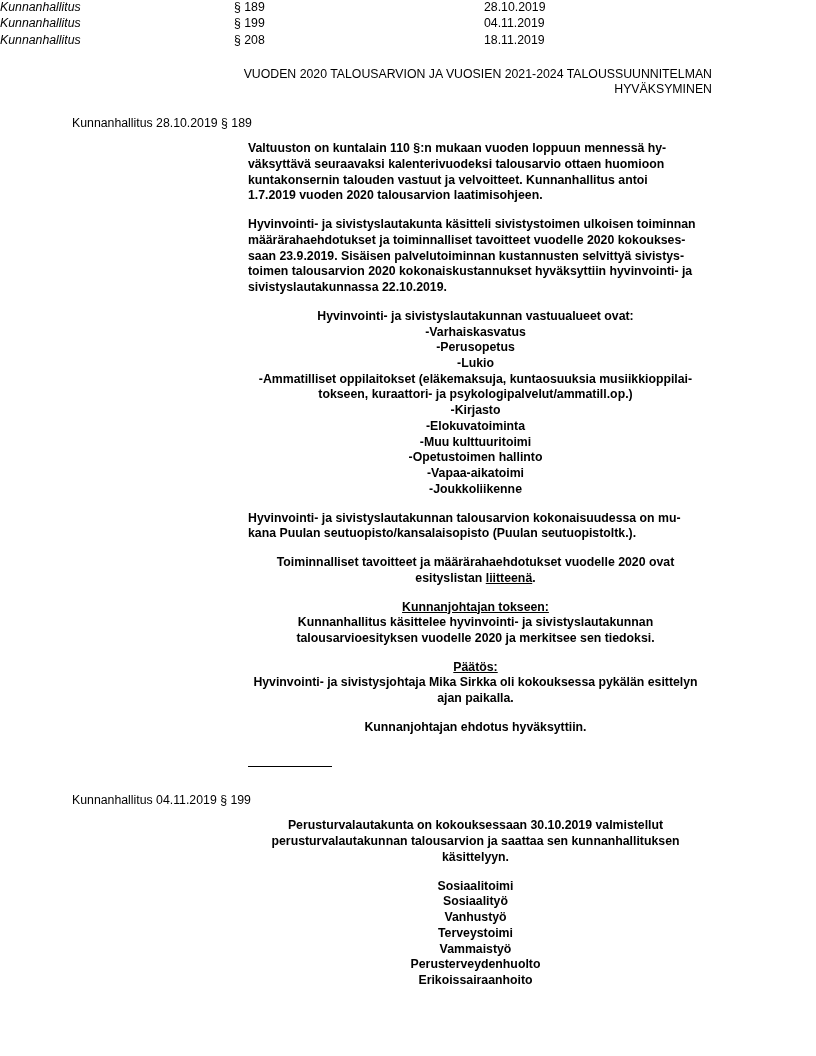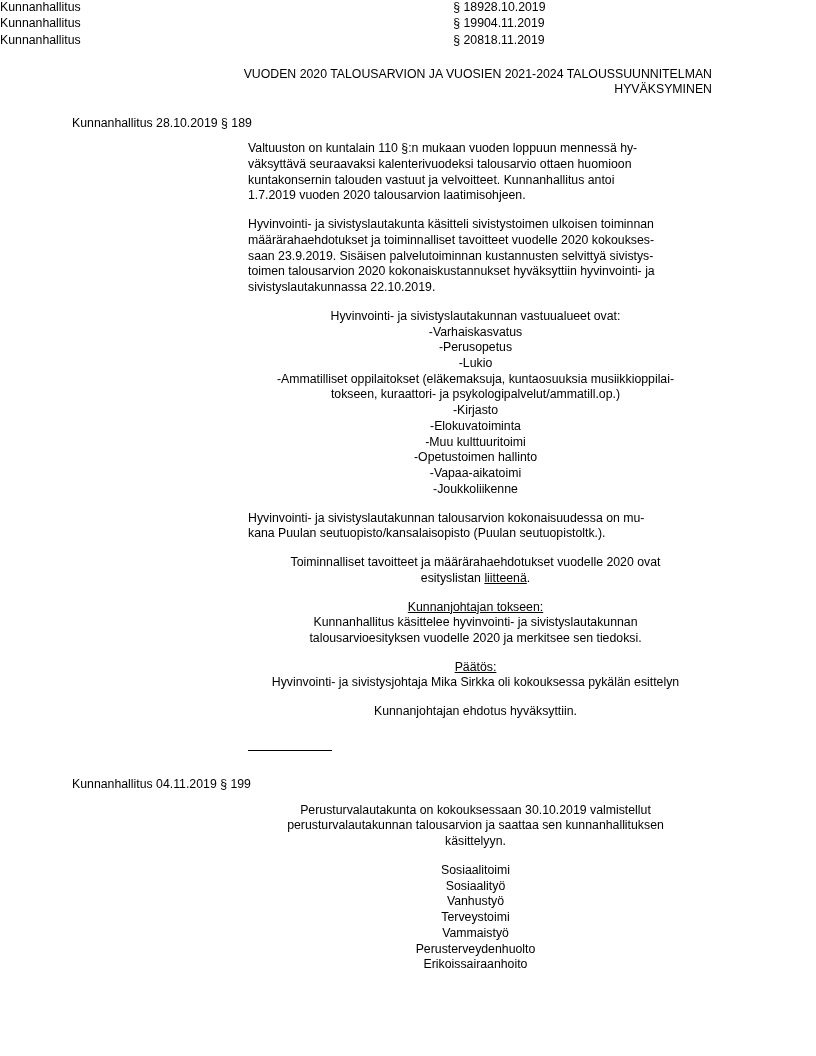--- a/index.html
+++ b/index.html
@@ -28,41 +28,42 @@
     margin: 0;
     padding: 0 0 0 72px;
     border-collapse: collapse;
   }
   .decision-table td {
     padding: 0 0 1px 0;
     vertical-align: top;
     font-size: 12.3px;
     white-space: nowrap;
   }
-  .dt-organ { width: 234px; }
-  .dt-section { width: 250px; text-align: right; }
+  .dt-organ { width: 234px; font-style: italic; }
+  .dt-section { width: 250px; }
   .dt-date { width: 160px; }
 
   .title-block {
     padding: 18px 72px 0 72px;
     font-size: 12.3px;
     line-height: 1.25;
     max-width: 640px;
   }
   .title-block div { white-space: nowrap; text-align: right; }
 
   .section-head {
     padding: 18px 0 0 72px;
     font-size: 12.3px;
   }
 
   .body-block {
     padding: 0 113px 0 248px;
     font-size: 12.3px;
     line-height: 1.28;
+    font-weight: bold;
   }
   .para {
     margin: 0 0 13px 0;
     text-align: justify;
   }
   .para.last { margin-bottom: 0; }
   .para.nojust { text-align: center; }
   .line { display: block; }
   .u { text-decoration: underline; }
 
@@ -160,20 +161,21 @@
 
     <p class="para nojust">
       <span class="line u">Kunnanjohtajan tokseen:</span>
       <span class="line">Kunnanhallitus käsittelee hyvinvointi- ja sivistyslautakunnan</span>
       <span class="line">talousarvioesityksen vuodelle 2020 ja merkitsee sen tiedoksi.</span>
     </p>
 
     <p class="para nojust">
       <span class="line u">Päätös:</span>
       <span class="line">Hyvinvointi- ja sivistysjohtaja Mika Sirkka oli kokouksessa pykälän esittelyn</span>
+      <span class="line">ajan paikalla.</span>
     </p>
 
     <p class="para last nojust">
       <span class="line">Kunnanjohtajan ehdotus hyväksyttiin.</span>
     </p>
   </div>
 
   <div class="rule"><span></span></div>
 
   <div class="section-head">Kunnanhallitus 04.11.2019 § 199</div>

